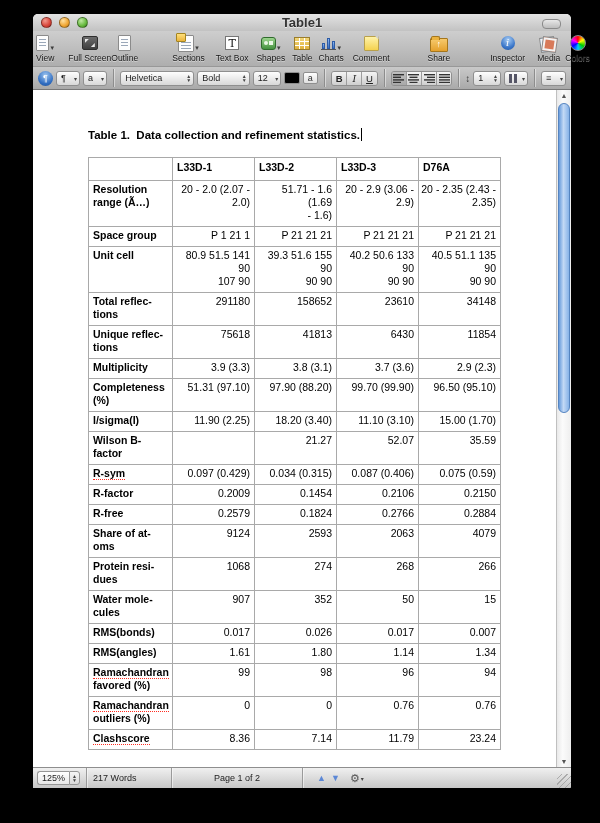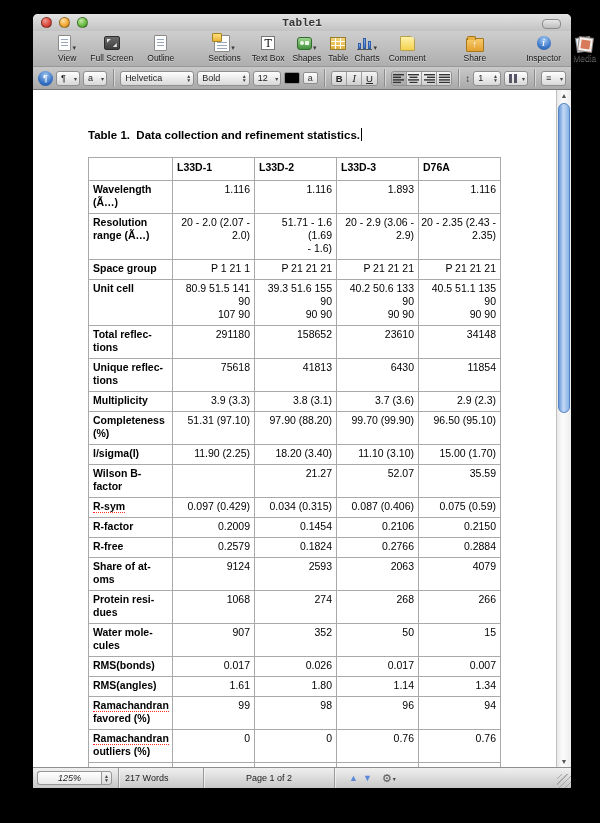--- a/index.html
+++ b/index.html
@@ -5,21 +5,21 @@
   html,body{margin:0;padding:0;}
   body{width:600px;height:823px;background:#000;font-family:"Liberation Sans",sans-serif;position:relative;overflow:hidden;}
   .window{position:absolute;left:33px;top:14px;width:538px;height:774px;background:#fff;border-radius:5px 5px 0 0;box-shadow:0 12px 30px rgba(0,0,0,.65);}
   
   .titlebar{position:absolute;top:0;left:0;right:0;height:17px;border-radius:5px 5px 0 0;background:linear-gradient(#e3e3e3,#c2c2c2);display:flex;align-items:center;}
   .lights{display:flex;gap:7px;margin-left:8px;}
   .light{width:11px;height:11px;border-radius:50%;border:1px solid rgba(0,0,0,.35);box-sizing:border-box;}
   .light.red{background:radial-gradient(circle at 35% 30%,#f29a8e,#d8453a 60%,#a02e24);}
   .light.yellow{background:radial-gradient(circle at 35% 30%,#ffe1a0,#f0a531 60%,#b4761a);}
   .light.green{background:radial-gradient(circle at 35% 30%,#c0e9a2,#66b93e 60%,#3d7f22);}
-  .wtitle{position:absolute;left:0;right:0;text-align:center;font-size:11px;font-weight:bold;color:#343434;text-shadow:0 1px 0 rgba(255,255,255,.6);font-family:Liberation Mono, monospace;}
+  .wtitle{position:absolute;left:0;right:0;text-align:center;font-size:13px;font-weight:bold;color:#343434;text-shadow:0 1px 0 rgba(255,255,255,.6);}
   .pill{position:absolute;right:10px;top:5px;width:17px;height:8px;border-radius:4px;border:1px solid #8a8a8a;background:linear-gradient(#e8e8e8,#bdbdbd);}
   
   .toolbar{position:absolute;top:17px;left:0;right:0;height:35px;background:linear-gradient(#cecece,#aeaeae);display:flex;align-items:flex-start;padding-top:3px;box-sizing:border-box;}
   .titem{display:flex;flex-direction:column;align-items:center;cursor:default;}
   .titem .lab{font-size:8.5px;color:#161616;text-shadow:0 1px 0 rgba(255,255,255,.45);margin-top:1px;white-space:nowrap;}
   .irow{height:18px;display:flex;align-items:center;}
   .caret{font-size:7px;color:#3c3c3c;margin-left:1px;align-self:flex-end;line-height:8px;}
   
   .pg{width:13px;height:16px;background:#fdfdfd;border:1px solid #8b8b8b;border-radius:1px;box-sizing:border-box;position:relative;}
   .pg.lines::before{content:"";position:absolute;left:2px;right:2px;top:3px;height:9px;background:repeating-linear-gradient(#9aa7b8 0 1px,transparent 1px 3px);}
@@ -87,21 +87,21 @@
   .sq{border-bottom:1px dotted #ff2d21;}
   
   .scrollbar{position:absolute;top:0;right:0;width:15px;height:678px;background:linear-gradient(90deg,#e9e9e9,#fbfbfb 40%,#eee);border-left:1px solid #c0c0c0;box-sizing:border-box;}
   .sb-arrow{position:absolute;left:0;right:0;text-align:center;font-size:7px;color:#555;line-height:12px;}
   .sb-up{top:0;}
   .sb-dn{bottom:0;}
   .sb-thumb{position:absolute;left:1px;top:13px;width:12px;height:310px;border-radius:6px;border:1px solid #5584c0;background:linear-gradient(90deg,#679bdc,#c3d9f5 45%,#86b2e8);box-sizing:border-box;}
   
   .statusbar{position:absolute;bottom:0;left:0;right:0;height:20px;background:linear-gradient(#f0f0f0,#c7c7c7);border-top:1px solid #8e8e8e;display:flex;align-items:center;font-size:9px;color:#222;}
   .zoom-field{display:flex;align-items:center;height:14px;margin-left:4px;}
-  .zoom-val{background:linear-gradient(#fff,#e8e8e8);border:1px solid #979797;border-right:none;border-radius:3px 0 0 3px;height:14px;line-height:13px;padding:0 20px;box-sizing:border-box;font-style:italic;}
+  .zoom-val{background:linear-gradient(#fff,#e8e8e8);border:1px solid #979797;border-right:none;border-radius:3px 0 0 3px;height:14px;line-height:13px;padding:0 4px;box-sizing:border-box;}
   .zoom-stp{border:1px solid #979797;border-radius:0 3px 3px 0;height:14px;width:11px;background:linear-gradient(#f6f6f6,#d9d9d9);display:flex;flex-direction:column;align-items:center;justify-content:center;font-size:5px;line-height:4px;color:#444;box-sizing:border-box;}
   .ssep{width:1px;height:20px;background:#9a9a9a;box-shadow:1px 0 0 rgba(255,255,255,.5);margin:0 6px;}
   .words{min-width:72px;}
   .pagefield{min-width:118px;text-align:center;}
   .navtris{display:flex;gap:5px;margin-left:8px;}
   .tri{color:#5b87d6;font-size:9px;line-height:10px;}
   .gear{margin-left:10px;color:#555;font-size:11px;display:flex;align-items:center;}
   .gear .dn{font-size:6px;padding-left:1px;}
   .grip{position:absolute;right:0;bottom:0;width:14px;height:14px;background:repeating-linear-gradient(135deg,transparent 0 3px,#9e9e9e 3px 4px);opacity:.8;}
 </style>
@@ -114,34 +114,34 @@
     <div class="lights">
       <span class="light red"></span>
       <span class="light yellow"></span>
       <span class="light green"></span>
     </div>
     <div class="wtitle">Table1</div>
     <div class="pill"></div>
   </div>
 
   <div class="toolbar">
-    <div class="titem" style="margin-left:25px">
+    <div class="titem" style="margin-left:3px">
       <span class="irow">
           <span class="pg lines"></span>
           <span class="caret">▾</span>
         </span>
       <span class="lab">View</span>
     </div>
     <div class="titem" style="margin-left:14px">
       <span class="irow">
           <span class="i-full"></span>
         </span>
       <span class="lab">Full Screen</span>
     </div>
-    <div class="titem" style="margin-left:14px">
+    <div class="titem" style="">
       <span class="irow">
           <span class="pg lines"></span>
         </span>
       <span class="lab">Outline</span>
     </div>
     <div class="titem" style="margin-left:34px">
       <span class="irow">
           <span class="i-sections"></span>
           <span class="caret">▾</span>
         </span>
@@ -326,30 +326,20 @@
           <th></th>
           <th>L33D-1</th>
           <th>L33D-2</th>
           <th>L33D-3</th>
           <th>D76A</th>
         </tr>
       </thead>
       <tbody>
           <tr>
             <th>
-              <span class="lbl-line"><span>Wavelength</span></span>
-              <span class="lbl-line"><span>(Ã…)</span></span>
-            </th>
-            <td>1.116</td>
-            <td>1.116</td>
-            <td>1.893</td>
-            <td>1.116</td>
-          </tr>
-          <tr>
-            <th>
               <span class="lbl-line"><span>Resolution</span></span>
               <span class="lbl-line"><span>range (Ã…)</span></span>
             </th>
             <td>20 - 2.0 (2.07 -
 2.0)</td>
             <td>51.71 - 1.6 (1.69
 - 1.6)</td>
             <td>20 - 2.9 (3.06 -
 2.9)</td>
             <td>20 - 2.35 (2.43 -

